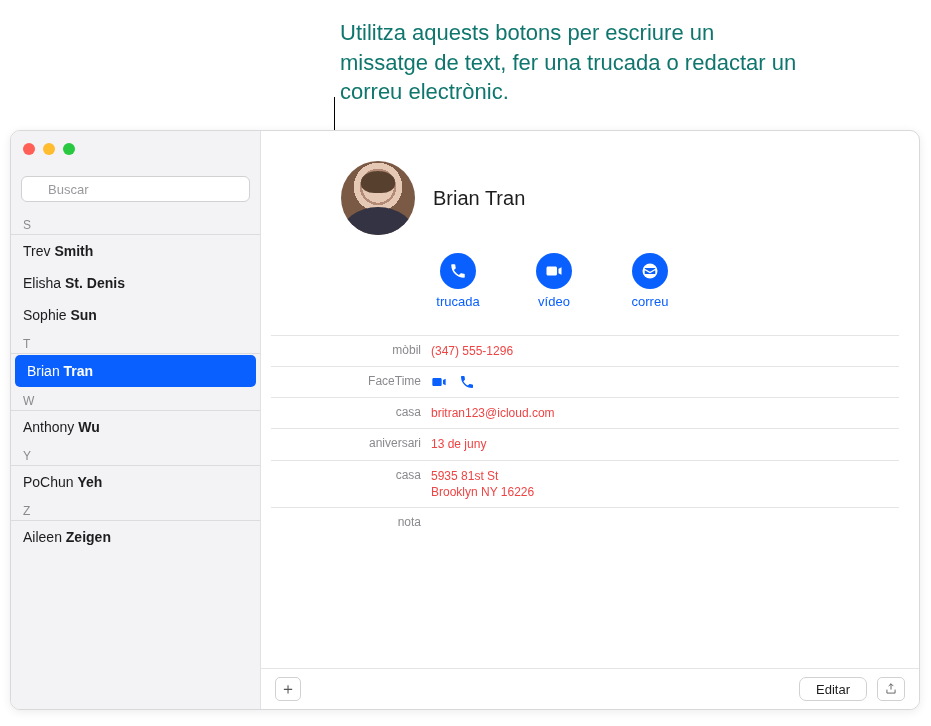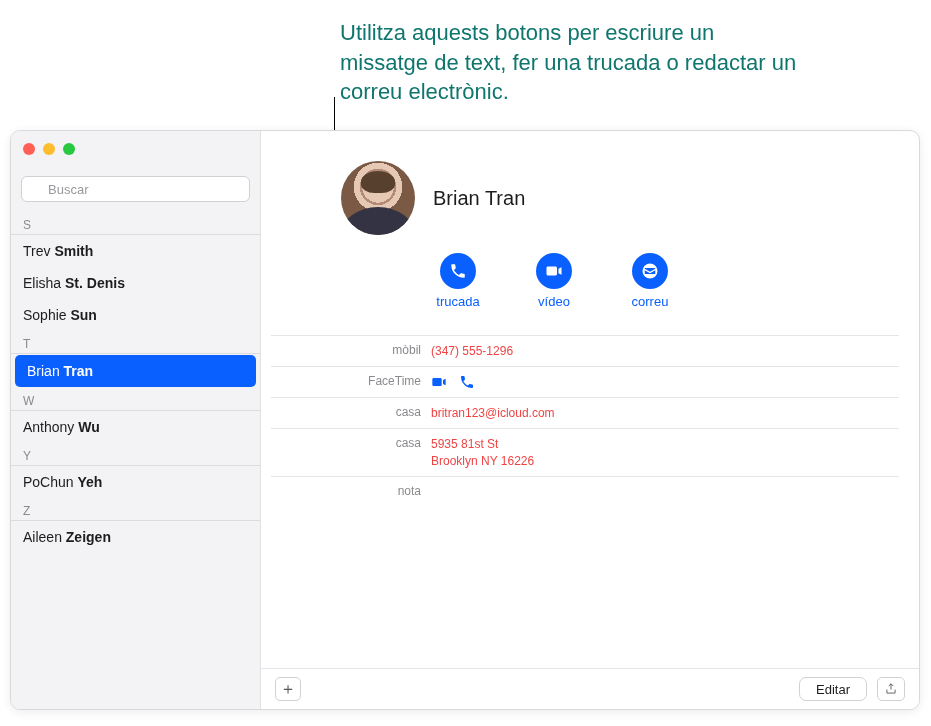--- a/index.html
+++ b/index.html
@@ -227,20 +227,24 @@
           <svg viewBox="0 0 24 24">
               <path d="M6.6 10.8c1.4 2.8 3.8 5.2 6.6 6.6l2.2-2.2c.3-.3.7-.4 1-.2 1.2.4 2.4.6 3.6.6.6 0 1 .4 1 1V20c0 .6-.4 1-1 1C10.6 21 3 13.4 3 4c0-.6.4-1 1-1h3.4c.6 0 1 .4 1 1 0 1.2.2 2.4.6 3.6.1.4 0 .8-.2 1l-2.2 2.2z"></path>
             </svg>
         </div>
       </div>
       <div class="drow">
         <div class="dlabel">casa</div>
         <div class="dval">britran123@icloud.com</div>
       </div>
       <div class="drow">
+        <div class="dlabel">aniversari</div>
+        <div class="dval">13 de juny</div>
+      </div>
+      <div class="drow">
         <div class="dlabel">casa</div>
         <div class="dval">
           <div>5935 81st St</div>
           <div>Brooklyn NY 16226</div>
         </div>
       </div>
       <div class="drow">
         <div class="dlabel">nota</div>
         <div class="dval"></div>
       </div>

